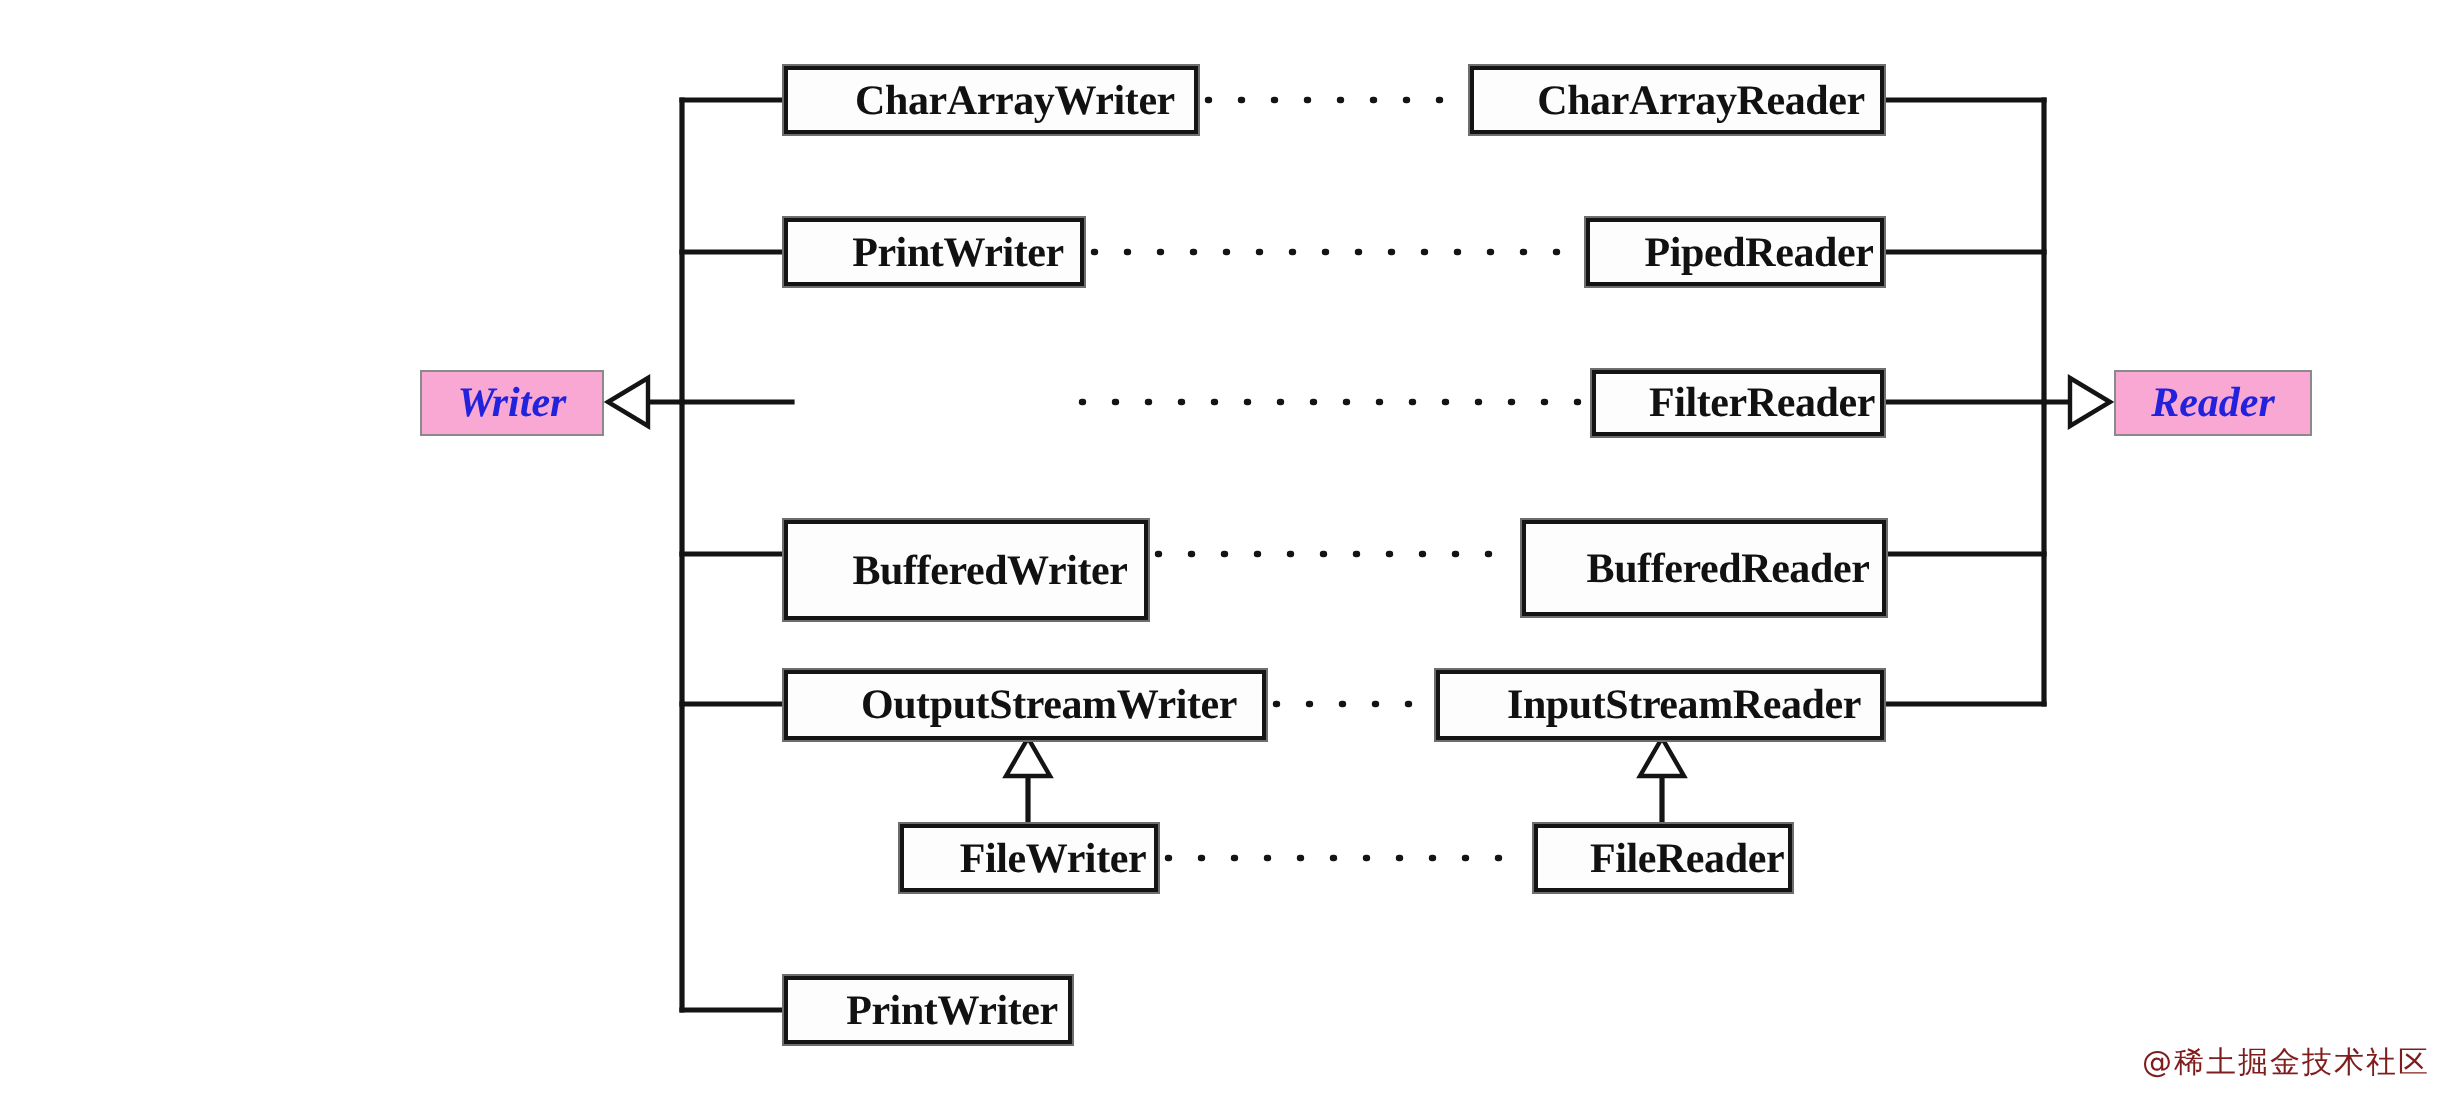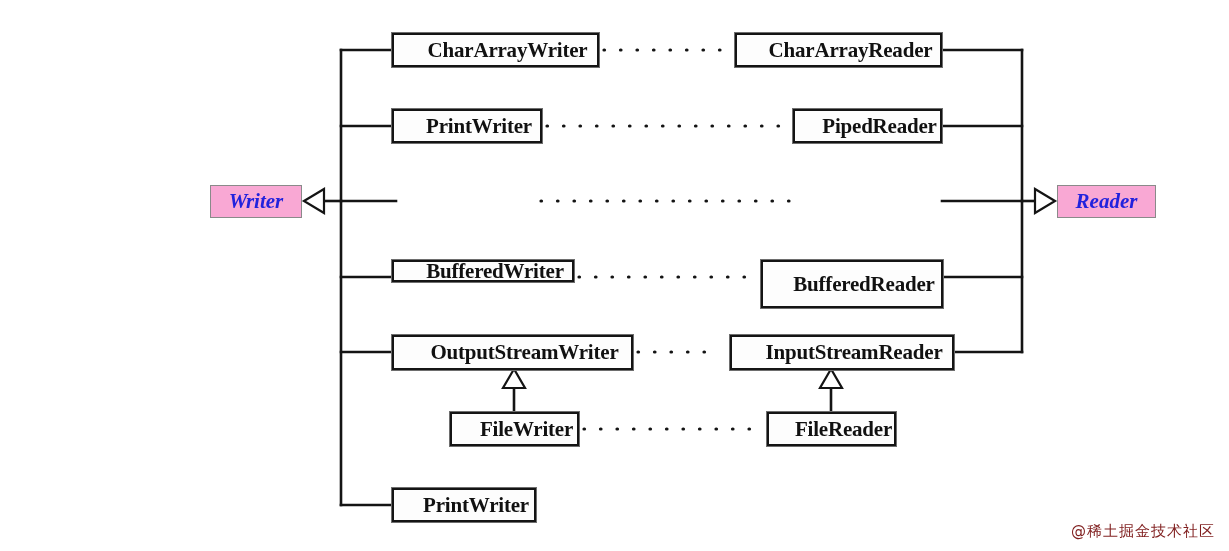--- a/index.html
+++ b/index.html
@@ -146,46 +146,49 @@
 
   <div class="node" style="left:392px; top:33px; width:207px; height:34px;">
     <span>CharArrayWriter</span>
   </div>
 
   <div class="node" style="left:392px; top:109px; width:150px; height:34px;">
     <span>PrintWriter</span>
   </div>
 
 
-  <div class="node" style="left:392px; top:260px; width:182px; height:22px;">
+  <div class="node" style="left:392px; top:260px; width:182px; height:50px;">
     <span>BufferedWriter</span>
   </div>
 
   <div class="node" style="left:392px; top:335px; width:241px; height:35px;">
     <span>OutputStreamWriter</span>
   </div>
 
   <div class="node" style="left:392px; top:488px; width:144px; height:34px;">
     <span>PrintWriter</span>
   </div>
 
   <div class="node" style="left:735px; top:33px; width:207px; height:34px;">
     <span>CharArrayReader</span>
   </div>
 
   <div class="node" style="left:793px; top:109px; width:149px; height:34px;">
     <span>PipedReader</span>
   </div>
 
+  <div class="node" style="left:796px; top:185px; width:146px; height:33px;">
+    <span>FilterReader</span>
+  </div>
 
   <div class="node" style="left:761px; top:260px; width:182px; height:48px;">
     <span>BufferedReader</span>
   </div>
 
-  <div class="node" style="left:718px; top:335px; width:224px; height:35px;margin-left:12px;">
+  <div class="node" style="left:718px; top:335px; width:224px; height:35px;">
     <span>InputStreamReader</span>
   </div>
 
   <div class="node" style="left:450px; top:412px; width:129px; height:34px;">
     <span>FileWriter</span>
   </div>
 
   <div class="node" style="left:767px; top:412px; width:129px; height:34px;">
     <span>FileReader</span>
   </div>

